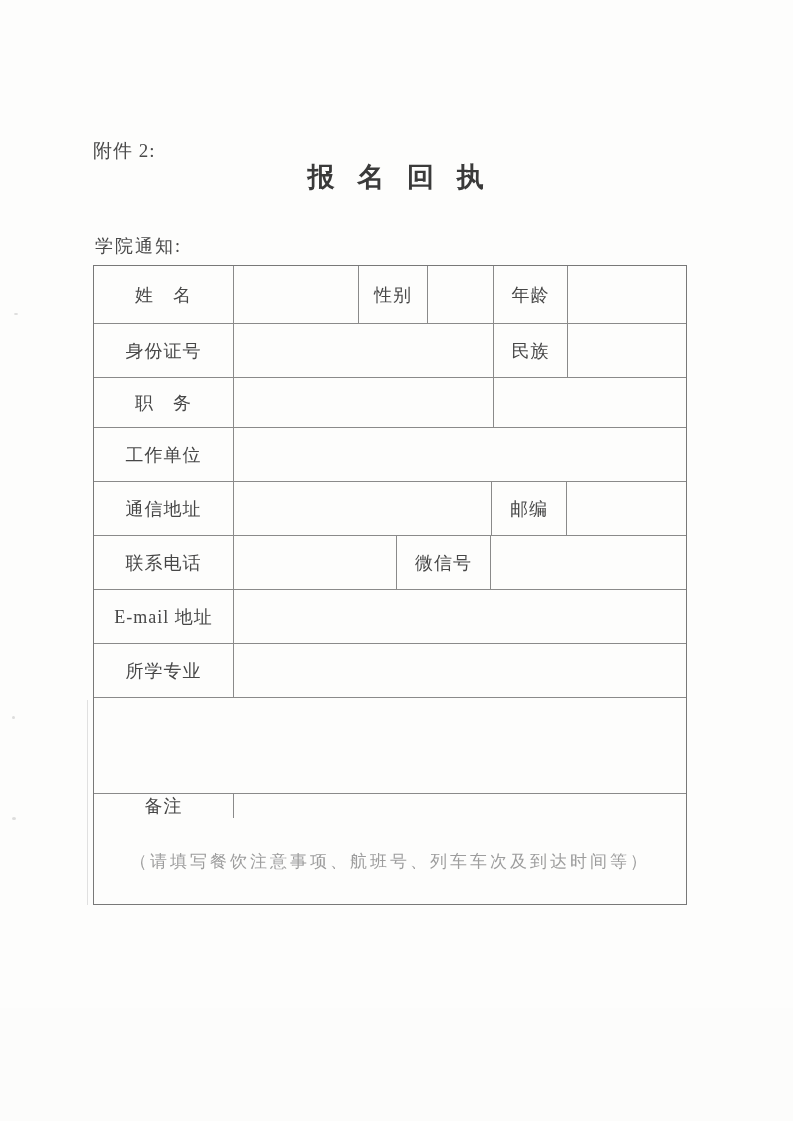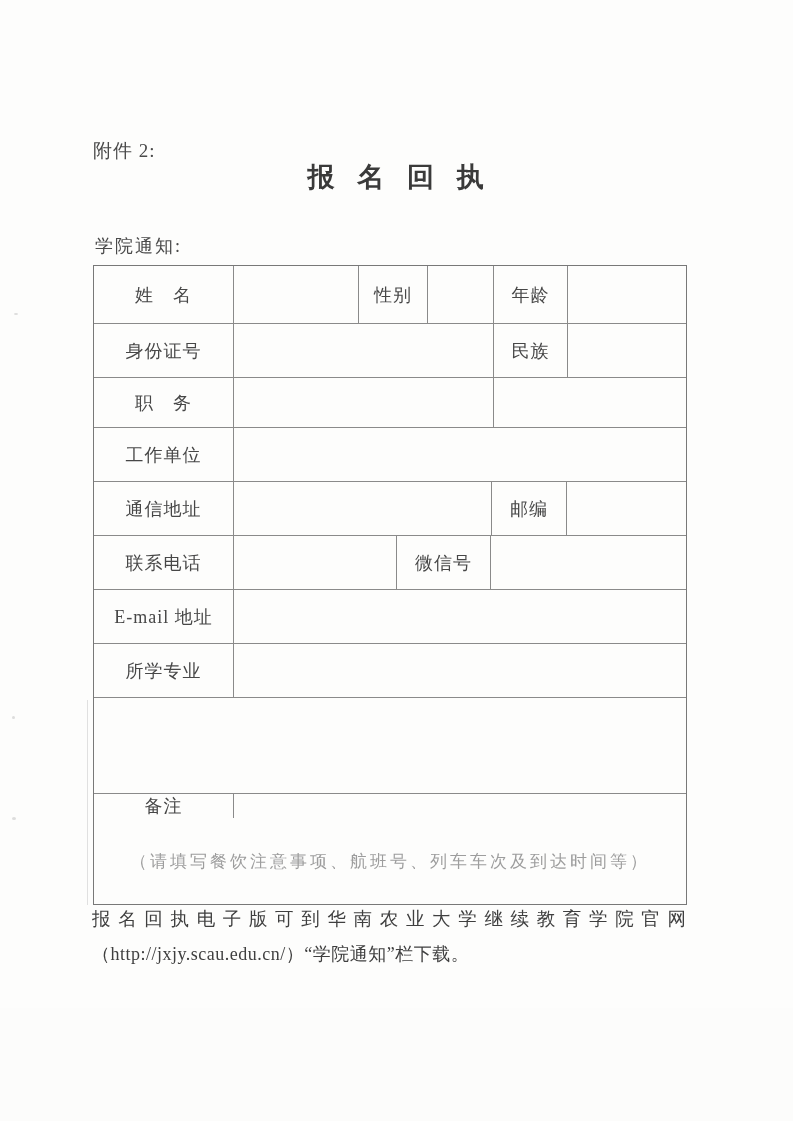--- a/index.html
+++ b/index.html
@@ -194,24 +194,20 @@
 
     <div class="row row-remarks">
       <div class="cell c140">备注</div>
       <div class="cell cfill">
         <div class="remarks-note">（请填写餐饮注意事项、航班号、列车车次及到达时间等）</div>
       </div>
     </div>
 
   </div>
 
-  <div class="footer">
-    <div class="footer-line1">报名回执电子版可到华南农业大学继续教育学院官网</div>
-    <div class="footer-line2">（http://jxjy.scau.edu.cn/）“学院通知”栏下载。</div>
-  </div>
 
   <div class="pageno">- 5 -</div>
 
   <div class="scan-edge"></div>
   <div class="speck speck1"></div>
   <div class="speck speck2"></div>
   <div class="speck speck3"></div>
 
 </div>
 

